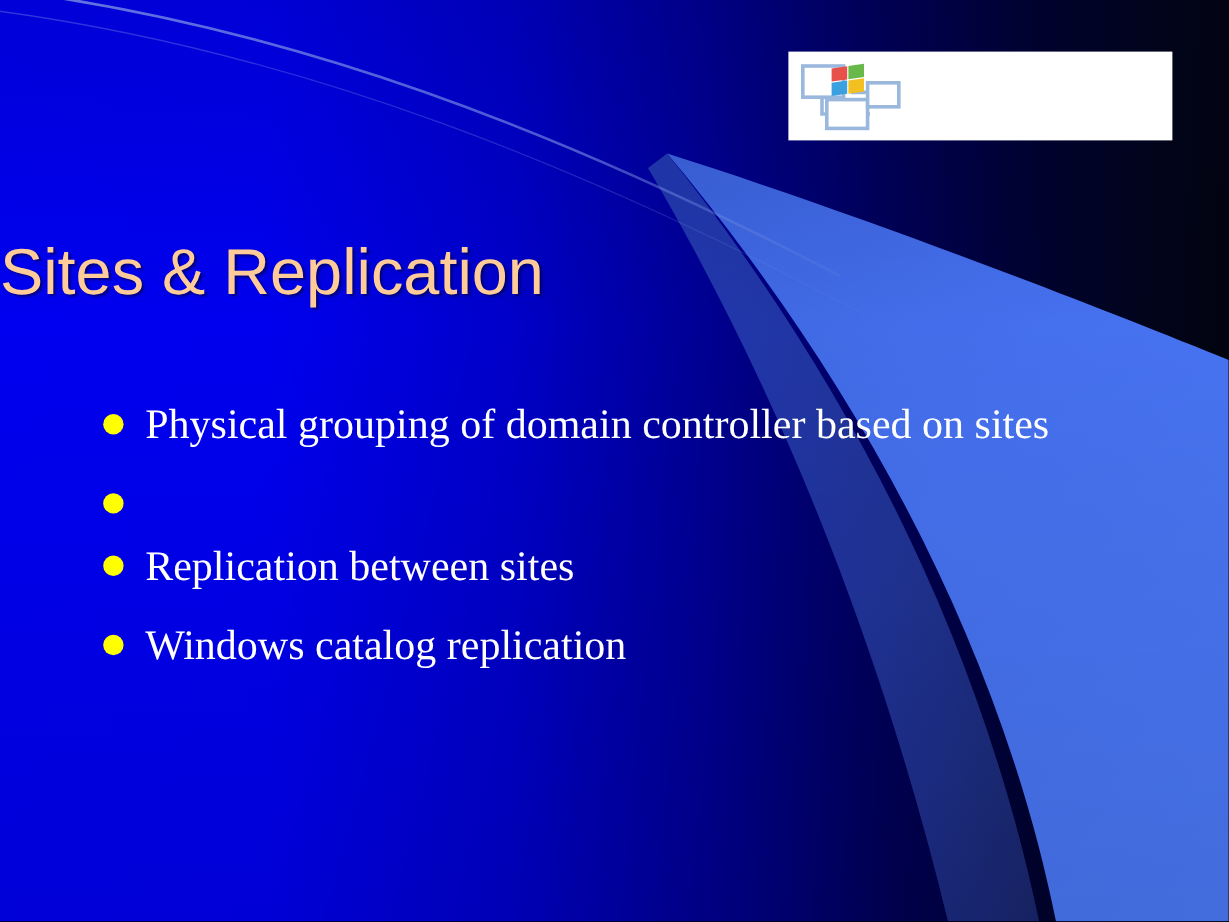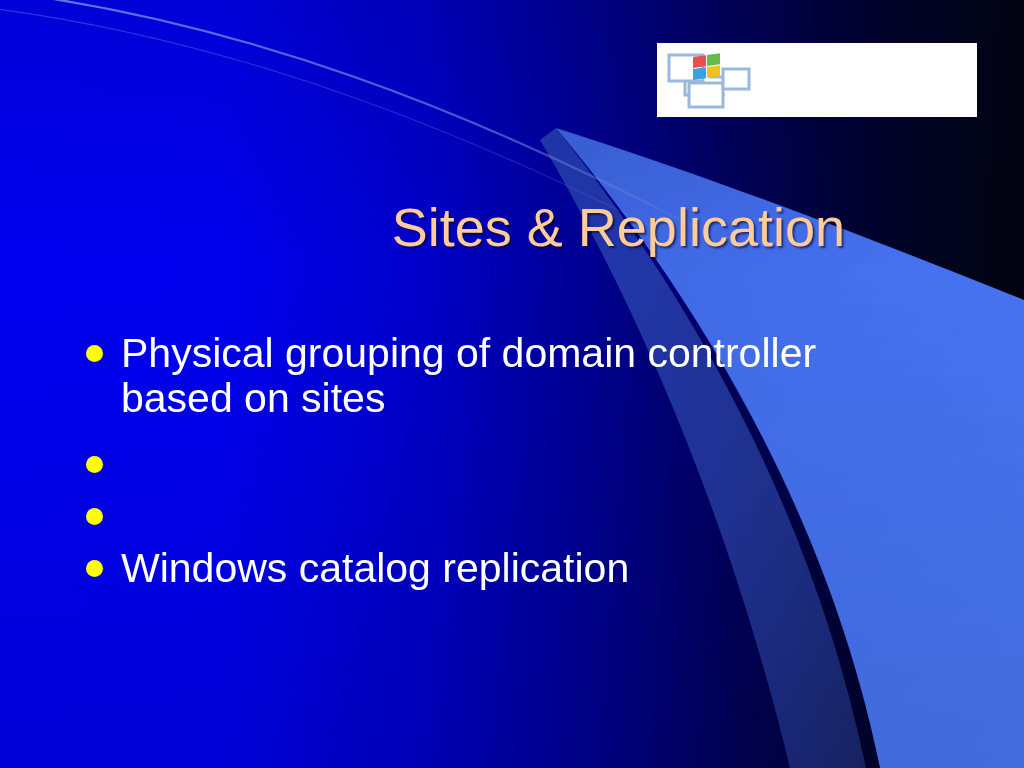--- a/index.html
+++ b/index.html
@@ -104,28 +104,27 @@
     letter-spacing: -0.5px;
     line-height: 29px;
   }
 
   
   #title {
     position: absolute;
     left: 0;
     top: 196px;
     width: 812px;
-    text-align: right;
+    text-align: left;
     font-family: "Liberation Sans", sans-serif;
     font-size: 54px;
     line-height: 62px;
     color: #ffcc99;
     text-shadow: 2px 2px 2px rgba(0,0,40,0.55);
     white-space: nowrap;
-    padding-left: 33px;
   }
 
   
   #body-list {
     position: absolute;
     left: 86px;
     top: 331px;
     width: 830px;
   }
   .bullet-row {
@@ -136,22 +135,22 @@
   .bullet-dot {
     flex: 0 0 auto;
     width: 17px;
     height: 17px;
     border-radius: 50%;
     background: #ffff00;
     margin-top: 14px;
     margin-right: 18px;
   }
   .bullet-text {
-    font-family: Liberation Sans, sans-serif;
-    font-size: 41px;
+    font-family: Liberation Serif, serif;
+    font-size: 35px;
     line-height: 45px;
     color: #ffffff;
     max-width: 770px;
   }
   .bullet-row.wrap .bullet-text { max-width: 775px; }
 </style>
 </head>
 <body>
 
 <div id="slide">
@@ -225,20 +224,21 @@
       <div class="bullet-dot"></div>
       <div class="bullet-text">Physical grouping of domain controller based on sites</div>
     </div>
 
     <div class="bullet-row">
       <div class="bullet-dot"></div>
     </div>
 
     <div class="bullet-row">
       <div class="bullet-dot"></div>
+      <div class="bullet-text">Replication between sites</div>
     </div>
 
     <div class="bullet-row">
       <div class="bullet-dot"></div>
       <div class="bullet-text">Windows catalog replication</div>
     </div>
 
   </div>
 
 </div>

